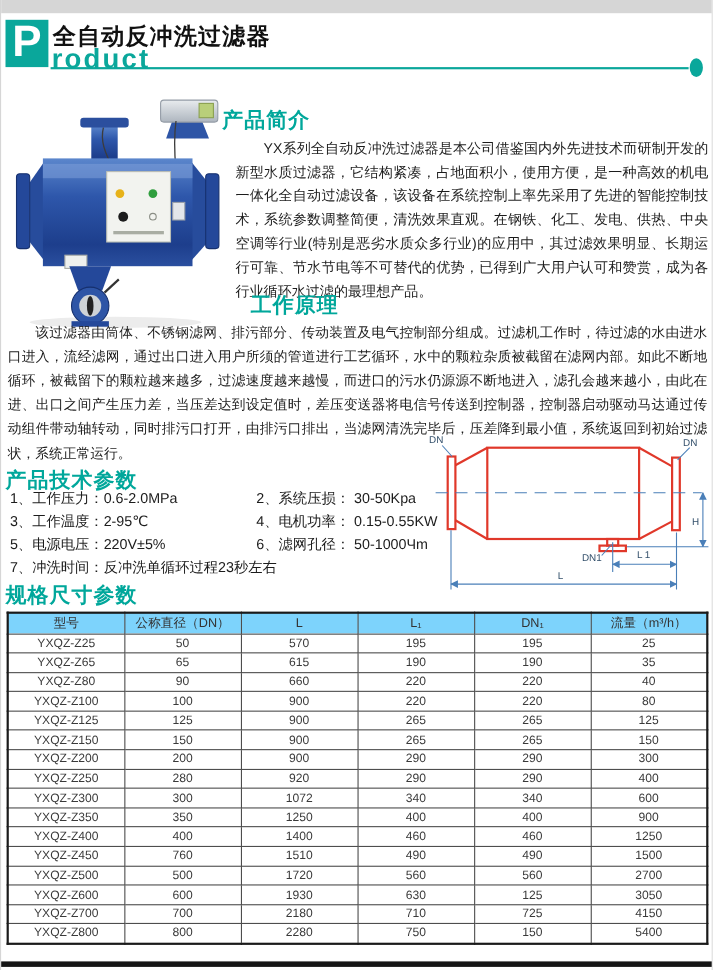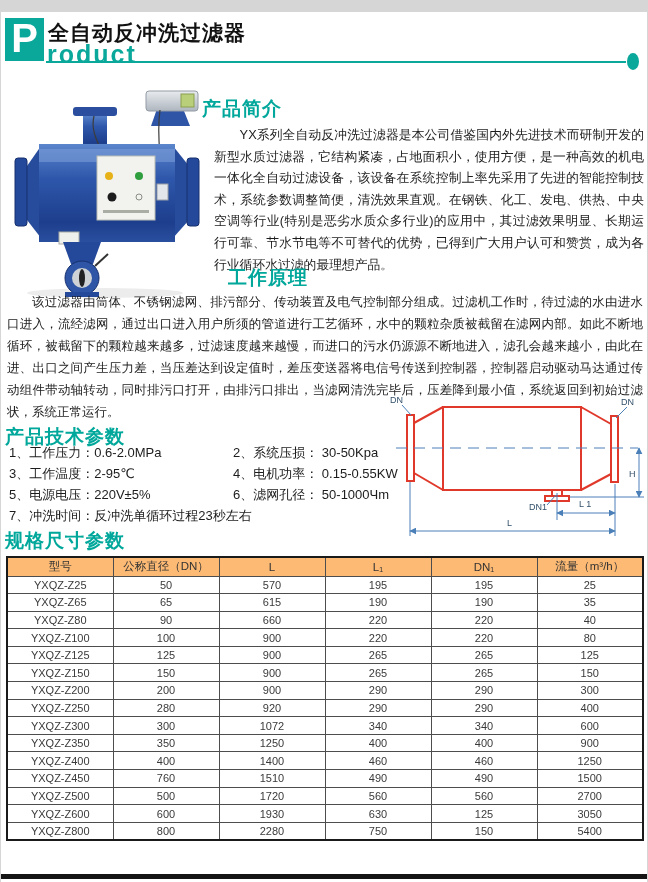--- a/index.html
+++ b/index.html
@@ -44,21 +44,21 @@
   .param-item{ height:21px; line-height:21px; white-space:nowrap; }
 
   
   .diagram{ position:absolute; left:385px; top:393px; width:260px; height:168px; }
   .diagram text{ font-size:9px; fill:#33506b; font-family:"Liberation Sans","DejaVu Sans",sans-serif; }
 
   
   .spec-table{ position:absolute; left:5px; top:556px; width:638px; border-collapse:collapse; table-layout:fixed;
                font-size:11px; color:#3a3a3a; }
   .spec-table th, .spec-table td{ border:1px solid #4d4d4d; text-align:center; height:17.6px; padding:0; font-weight:normal; }
-  .spec-table thead th{ background:#fdba74; font-size:11.5px; color:#333; height:19px; }
+  .spec-table thead th{ background:#7dd3fc; font-size:11.5px; color:#333; height:19px; }
   .spec-table{ border:2px solid #1a1a1a; }
   .spec-table tr:nth-child(odd) td{ background:#ffffff; }
 </style>
 </head>
 <body>
 
 <div class="page">
 
   <div class="topbar"></div>
 
@@ -316,20 +316,28 @@
 
         <tr>
           <td>YXQZ-Z600</td>
           <td>600</td>
           <td>1930</td>
           <td>630</td>
           <td>125</td>
           <td>3050</td>
         </tr>
 
+        <tr>
+          <td>YXQZ-Z700</td>
+          <td>700</td>
+          <td>2180</td>
+          <td>710</td>
+          <td>725</td>
+          <td>4150</td>
+        </tr>
 
         <tr>
           <td>YXQZ-Z800</td>
           <td>800</td>
           <td>2280</td>
           <td>750</td>
           <td>150</td>
           <td>5400</td>
         </tr>
       </tbody>

